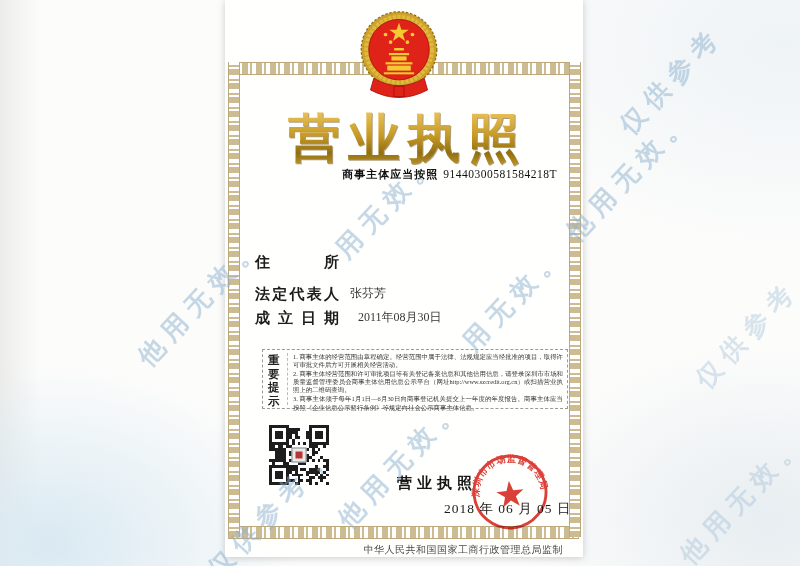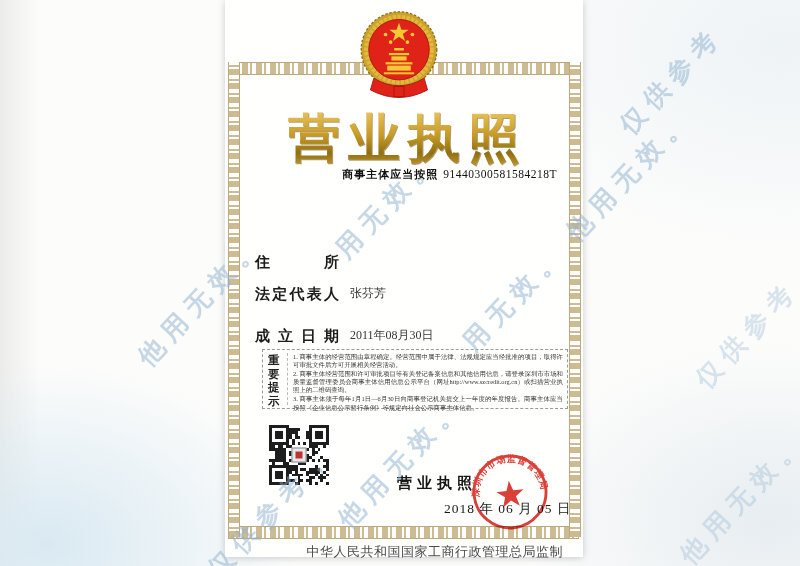--- a/index.html
+++ b/index.html
@@ -47,21 +47,21 @@
   .codeline{position:absolute;right:26px;top:167px;font-size:11px;color:#111;white-space:nowrap;}
   .codeline .lab{font-weight:bold;letter-spacing:1px;margin-right:5px;font-size:11px;}
   .codeline .val{font-size:11.5px;letter-spacing:.5px;}
   
   .row{position:absolute;left:30px;display:flex;align-items:flex-start;}
   .row .lab{
     display:inline-block;width:84px;font-size:15px;font-weight:bold;color:#1c1c1c;
     text-align:justify;text-align-last:justify;flex:none;
   }
   .row .val{margin-left:11px;font-size:12px;color:#373737;line-height:16px;width:200px;}
-  .r1{top:203px;} .r2{top:228px;} .r3{top:253px;} .r4{top:285px;} .r5{top:327px;}
+  .r1{top:203px;} .r2{top:228px;} .r3{top:253px;} .r4{top:285px;} .r5{top:309px;gap:8px;}
   
   .notice{
     position:absolute;left:37px;top:349px;width:306px;height:60px;
     border:1px dashed #9a9a9a;display:flex;padding:3px 4px;box-sizing:border-box;background:rgba(255,255,255,.4);
   }
   .notice .side{
     flex:none;width:15px;font-size:11.5px;font-weight:bold;color:#222;
     line-height:13.5px;word-break:break-all;margin:1px 4px 0 1px;
   }
   .notice .items{flex:1;border-left:1px dashed #bbb;padding-left:5px;}
@@ -70,21 +70,21 @@
   .qr{position:absolute;left:43px;top:424px;width:62px;height:62px;background:#fff;padding:1px;box-sizing:border-box;}
   .qr-grid{width:100%;height:100%;display:grid;grid-template-rows:repeat(21,1fr);grid-template-columns:repeat(21,1fr);}
   .qr-grid i{display:block;background:#1d1d1d;}
   .qr-logo{position:absolute;left:50%;top:50%;width:15px;height:15px;transform:translate(-50%,-50%);
     background:#e9e9e9;border:1px solid #8a8a8a;box-sizing:border-box;}
   .qr-logo:after{content:"";position:absolute;left:3px;top:3px;right:3px;bottom:3px;background:#b33;}
   
   .regauth{position:absolute;left:172px;top:474px;font-size:15px;font-weight:bold;color:#171717;letter-spacing:5px;white-space:nowrap;}
   .dateline{position:absolute;left:219px;top:500px;font-size:13.5px;color:#1b1b1b;letter-spacing:1px;white-space:nowrap;}
   .seal{position:absolute;left:245px;top:452px;width:80px;height:80px;opacity:.88;transform:rotate(-6deg);z-index:6;mix-blend-mode:multiply;}
-  .footer{position:absolute;right:20px;top:543px;font-size:13px;color:#4a4a4a;letter-spacing:.5px;}
+  .footer{position:absolute;right:20px;top:543px;font-size:10px;color:#4a4a4a;letter-spacing:.5px;}
   
   .wm{position:absolute;z-index:40;pointer-events:none;white-space:nowrap;
       font-size:26px;letter-spacing:8px;color:#8fb3d0;opacity:.5;
       transform:rotate(-47deg);transform-origin:0 0;font-weight:bold;}
   .wm.f{opacity:.32;}
 </style>
 </head>
 <body>
 
 <div class="page">

